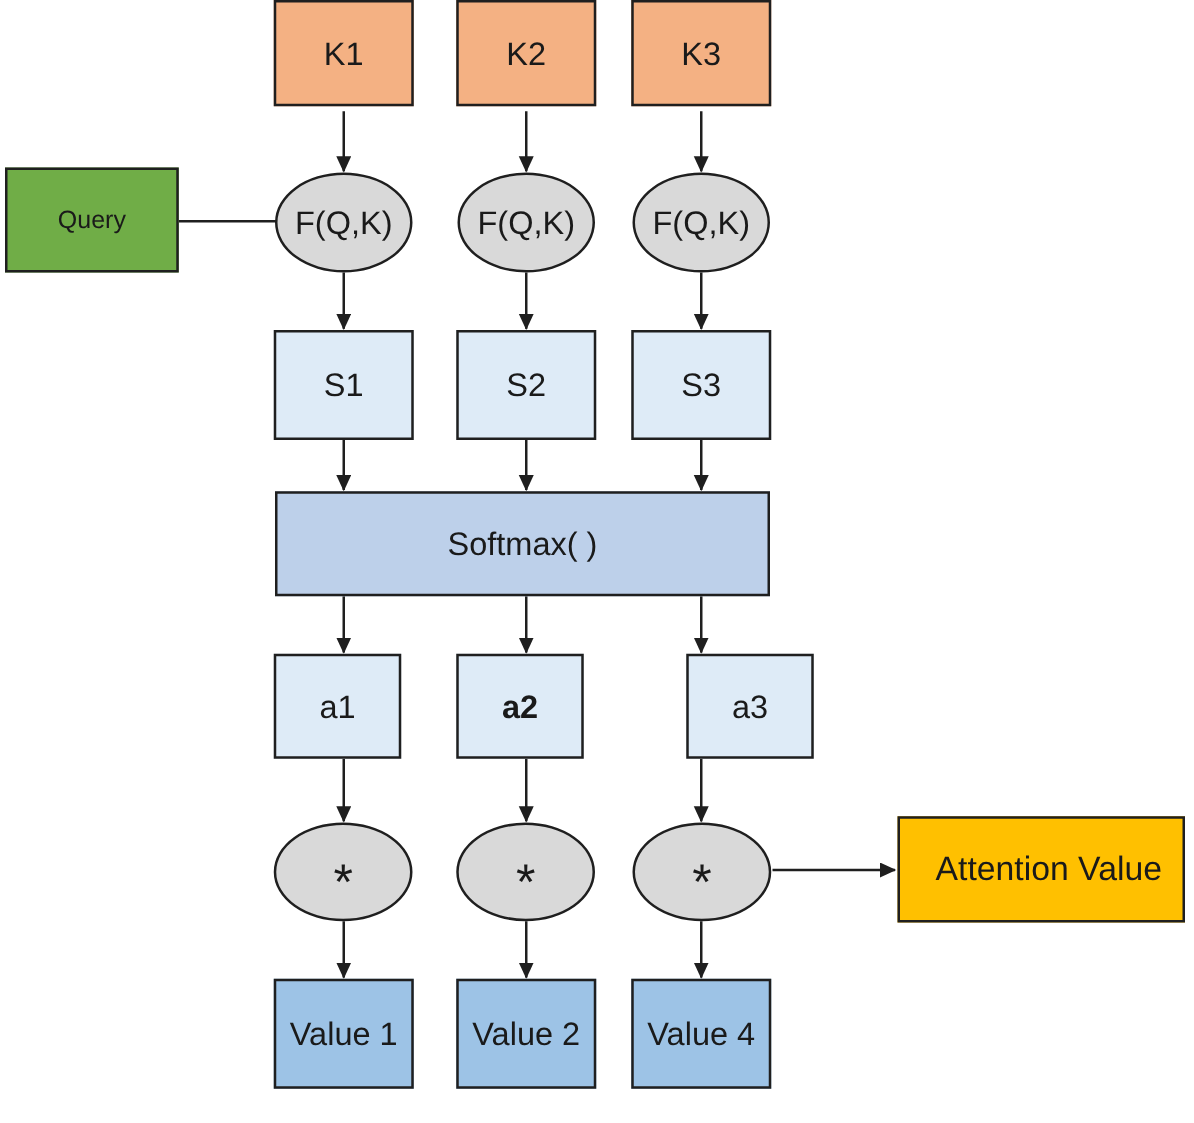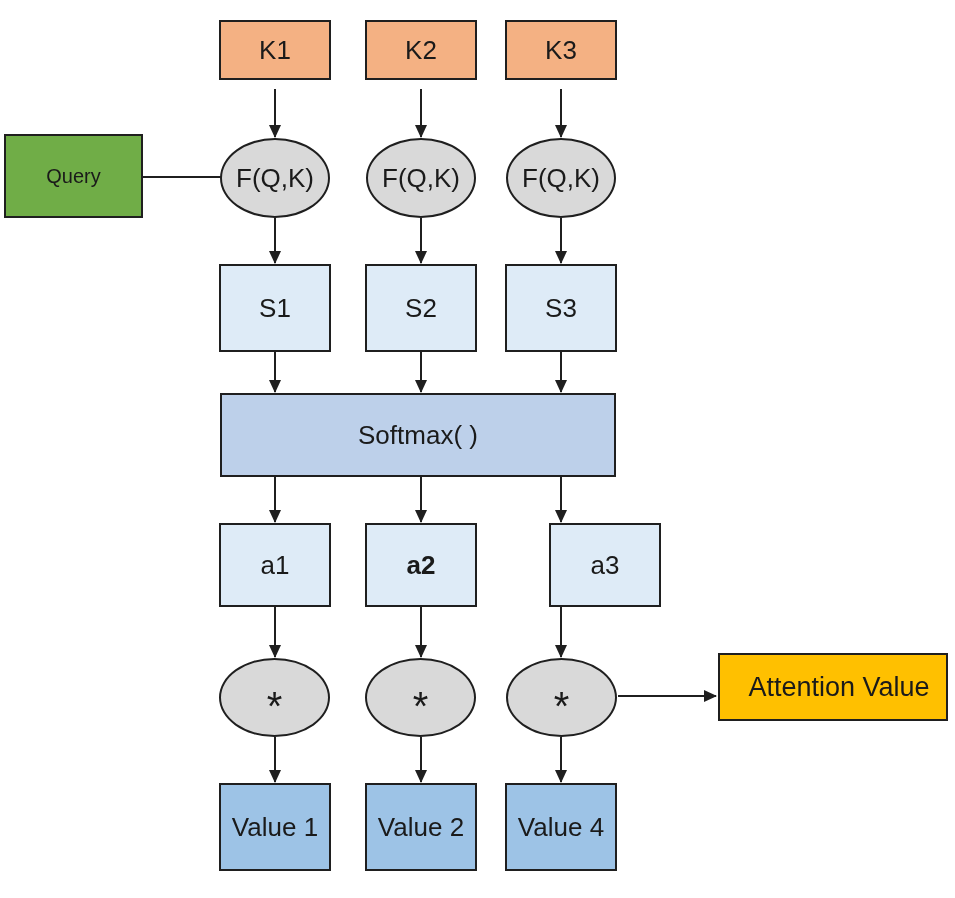--- a/index.html
+++ b/index.html
@@ -33,45 +33,45 @@
     border: 2px solid var(--border, #1f1f1f);
     display: flex;
     align-items: center;
     justify-content: center;
     font-size: 26px;
     line-height: 1;
     text-align: center;
   }
   .ellipse { border-radius: 50%; }
 
-  .key      { background: var(--key-fill, #F4B183); width: 112px; height: 60px; top: 20px; }
+  .key      { background: var(--key-fill, #F4B183); width: 112px; height: 85px; top: 0; }
   #k1 { left: 219px; }  #k2 { left: 365px; }  #k3 { left: 505px; }
 
   #query    { background: var(--query-fill, #70AD47); left: 4px; top: 134px; width: 139px; height: 84px; font-size: 20px; }
 
   .fn       { background: var(--fn-fill, #D9D9D9); width: 110px; height: 80px; top: 138px; }
   #f1 { left: 220px; }  #f2 { left: 366px; }  #f3 { left: 506px; }
 
   .score    { background: var(--score-fill, #DEEBF7); width: 112px; height: 88px; top: 264px; }
   #s1 { left: 219px; }  #s2 { left: 365px; }  #s3 { left: 505px; }
 
   #softmax  { background: var(--softmax-fill, #BDD0EA); left: 220px; top: 393px; width: 396px; height: 84px; }
 
-  .weight   { background: var(--weight-fill, #DEEBF7); width: 112px; height: 84px; top: 523px; }
+  .weight   { background: var(--weight-fill, #DEEBF7); width: 102px; height: 84px; top: 523px; }
   #a1 { left: 219px; }  #a2 { left: 365px; font-weight: bold; }  #a3 { left: 505px; margin-left: 44px; }
 
   .mult     { background: var(--mult-fill, #D9D9D9); width: 111px; height: 79px; top: 658px; }
   #m1 { left: 219px; }  #m2 { left: 365px; }  #m3 { left: 506px; }
   .mult .star {
     font-size: 40px;
     transform: translateY(8px);
     display: inline-block;
   }
 
-  #attention { background: var(--attention-fill, #FFC000); left: 718px; top: 653px; width: 230px; height: 68px; font-size: 27px; padding-left: 12px; }
+  #attention { background: var(--attention-fill, #FFC000); left: 718px; top: 653px; width: 230px; height: 85px; font-size: 27px; padding-left: 12px; }
 
   .value    { background: var(--value-fill, #9DC3E6); width: 112px; height: 88px; top: 783px; }
   #v1 { left: 219px; }  #v2 { left: 365px; }  #v3 { left: 505px; }
 </style>
 </head>
 <body>
 
 <div class="canvas">
 
   <svg class="connectors" viewBox="0 0 955 898" xmlns="http://www.w3.org/2000/svg">

